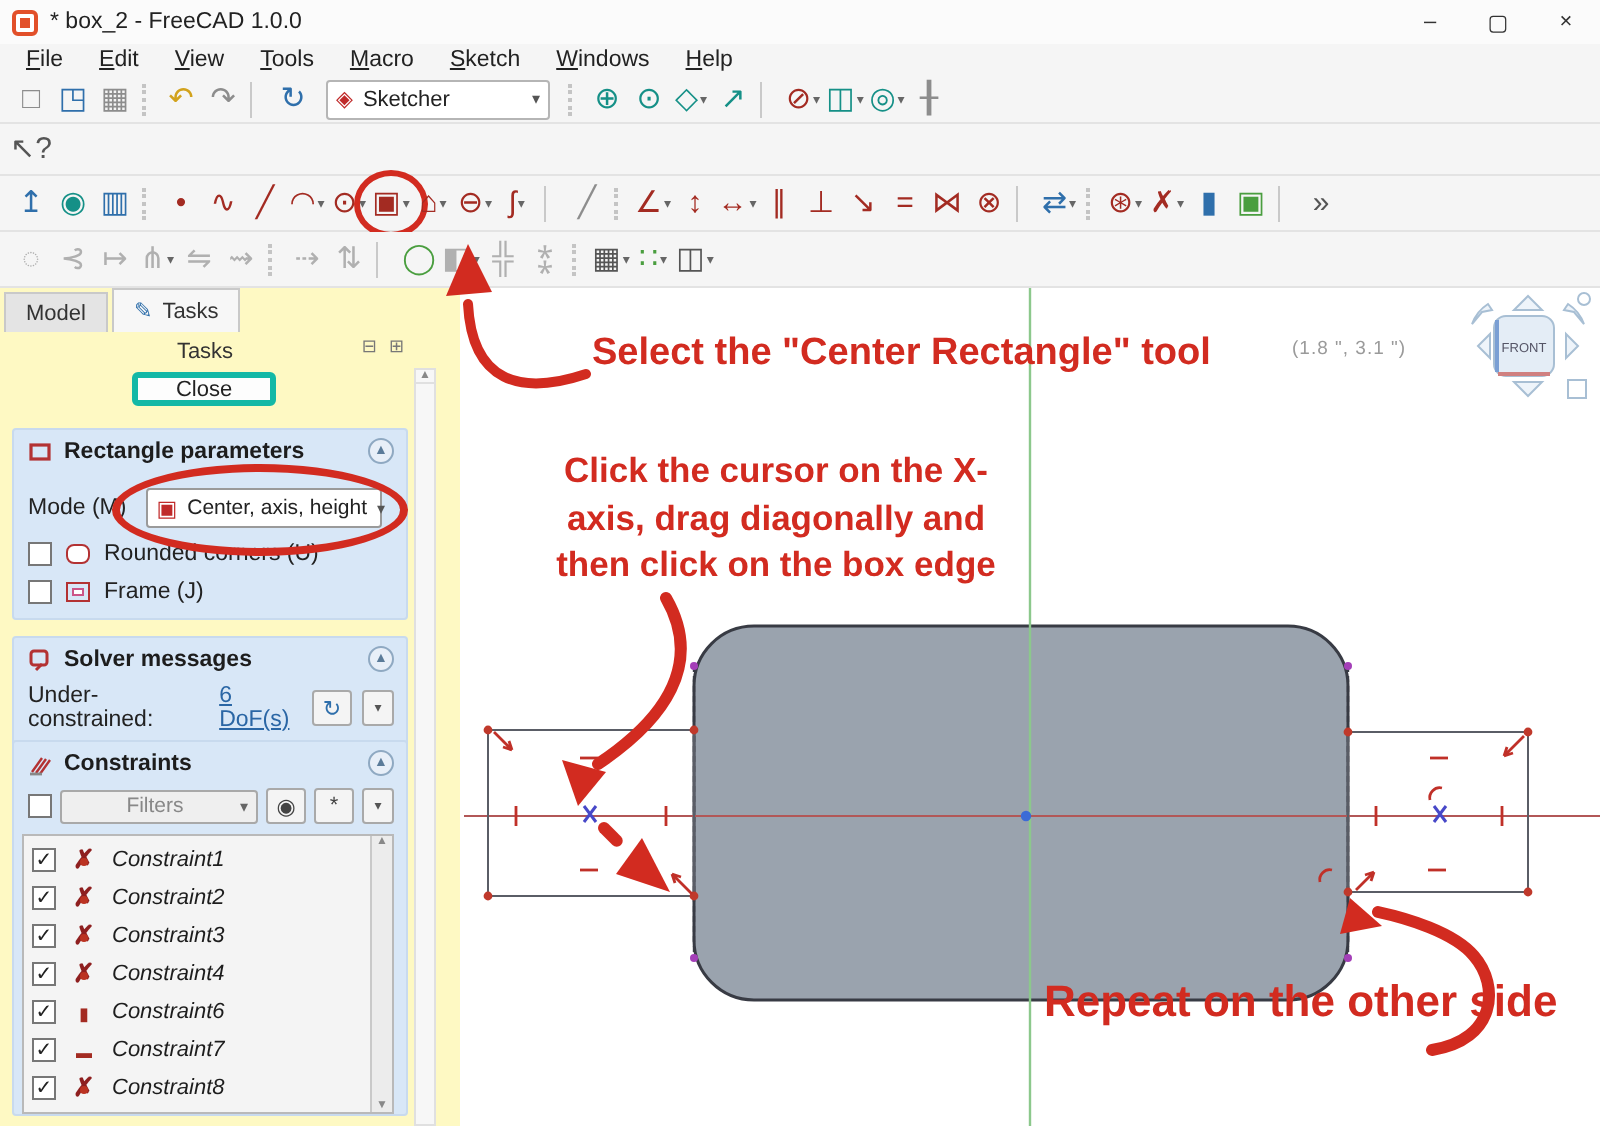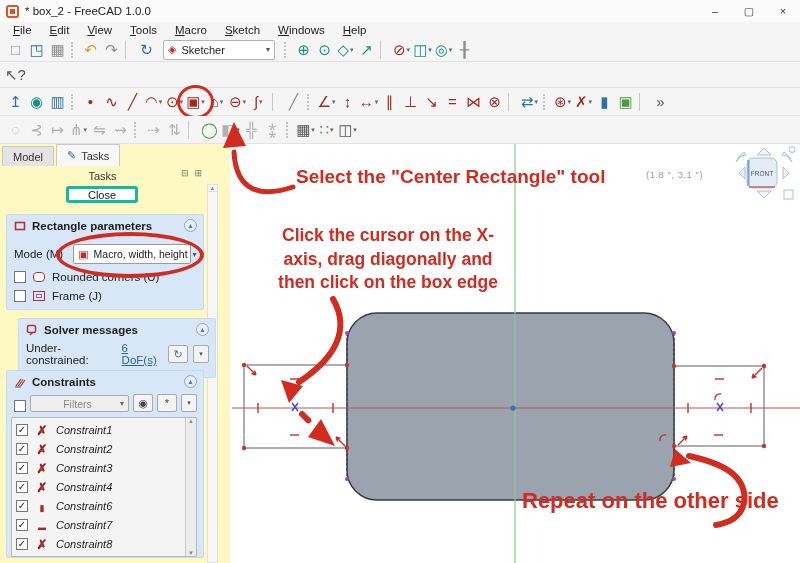--- a/index.html
+++ b/index.html
@@ -81,30 +81,30 @@
   .ring2::after{content:"";position:absolute;left:-18px;right:-14px;top:-13px;bottom:-15px;
     border:4px solid var(--red);border-radius:50%;pointer-events:none;z-index:30;}
   .opt-row{display:flex;align-items:center;gap:7px;margin:7px 0 0 7px;font-size:11.5px;color:#222;}
   .cb{width:12px;height:12px;background:#fff;border:1px solid #777;display:inline-flex;
     align-items:center;justify-content:center;font-size:10px;color:#222;flex:0 0 12px;}
   .cb.checked::after{content:"✓";}
   .opt-icon{width:12px;height:10px;border:1.5px solid #b33233;background:#fff;}
   .opt-icon.rounded{border-radius:4px;}
   .opt-icon.frame{box-shadow:inset 0 0 0 2px #d8e7f7, inset 0 0 0 3px #c58;}
 
-  .sec-solver{top:174px;height:60px;margin-left:12px;}
+  .sec-solver{top:174px;height:60px;}
   .solver-row{display:flex;align-items:center;margin:4px 6px 0 7px;font-size:11.5px;color:#222;gap:5px;}
   .dof-link{color:#2a66a5;text-decoration:underline;}
   .sq-btn{height:18px;min-width:20px;background:#f4f4f4;border:1px solid #a9a9a9;border-radius:2px;
     display:inline-flex;align-items:center;justify-content:center;font-size:11px;color:#2f6fab;}
   .sq-btn.small{min-width:16px;font-size:7px;color:#555;}
   .solver-row .sq-btn:first-of-type{margin-left:auto;}
 
   .sec-cons{top:226px;height:188px;}
-  .filter-row{display:flex;align-items:flex-end;gap:4px;margin:4px 6px 0 7px;}
+  .filter-row{display:flex;align-items:center;gap:4px;margin:4px 6px 0 7px;}
   .filters-combo{flex:1;height:17px;background:#efefef;border:1px solid #a9a9a9;border-radius:2px;
     display:flex;align-items:center;padding:0 4px;}
   .filters-combo .fl{flex:1;text-align:center;font-size:10.5px;color:#888;}
   .filters-combo .caret{font-size:8px;color:#666;}
   .clist{position:relative;margin:5px 6px 0 4px;height:140px;background:#f4f4f4;
     border:1px solid #b9b9b9;overflow:hidden;padding:2px 0 0 4px;}
   .citem{display:flex;align-items:center;gap:6px;height:19px;}
   .clabel{font-size:11px;font-style:italic;color:#1d1d1d;}
   .ci{position:relative;width:16px;text-align:center;line-height:1;}
   .ci.symmetric::before{content:"✗";color:#8e1f1f;font-size:13px;font-weight:bold;}
@@ -466,21 +466,21 @@
         <svg class="mini-ic" viewBox="0 0 12 12">
           <rect x="1.5" y="2.5" width="9" height="7" fill="none" stroke="#b33233" stroke-width="1.6"></rect>
         </svg>
         <span class="sec-title">Rectangle parameters</span>
         <span class="collapse">▲</span>
       </div>
       <div class="mode-row">
         <span>Mode (M)</span>
         <span class="mode-combo ring2">
           <span class="g">▣</span>
-          <span class="val">Macro, width, height</span>
+          <span class="val">Center, axis, height</span>
           <span class="caret">▾</span>
         </span>
       </div>
       <div style="display:contents">
         
       
           <div class="opt-row">
             <span class="cb"></span>
             <span class="opt-icon rounded"></span>
             <span>Rounded corners (U)</span>

